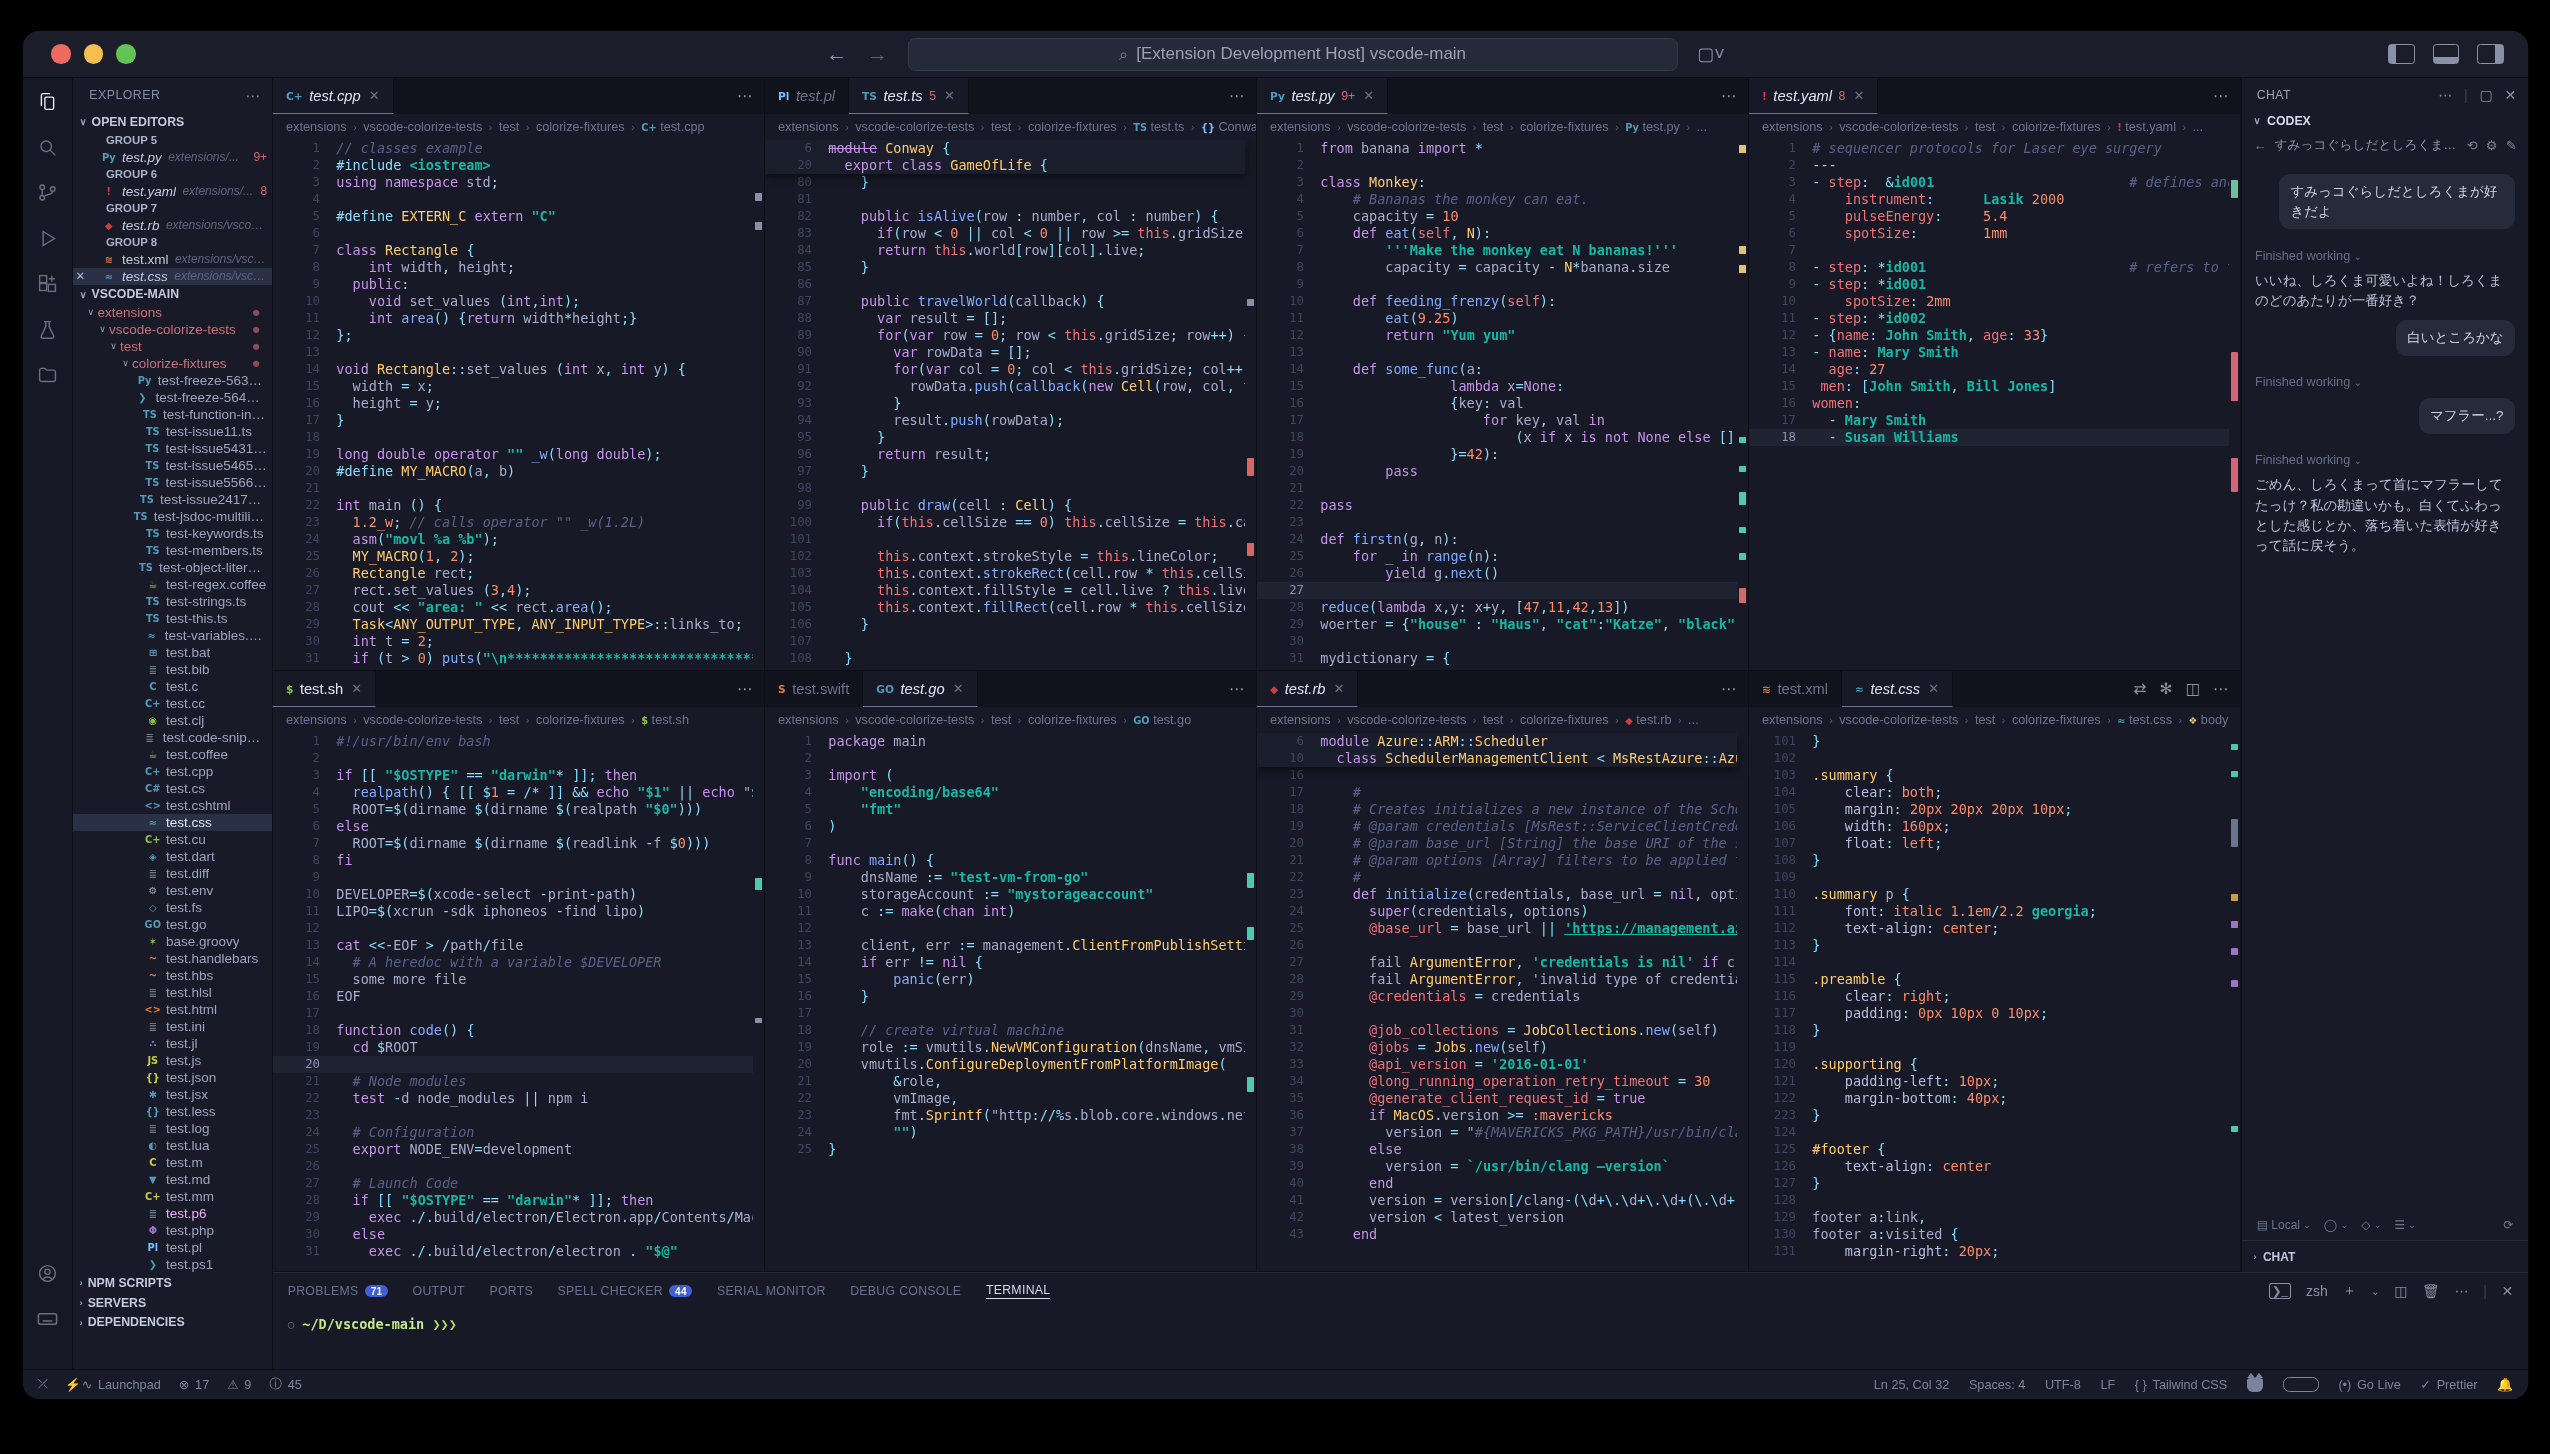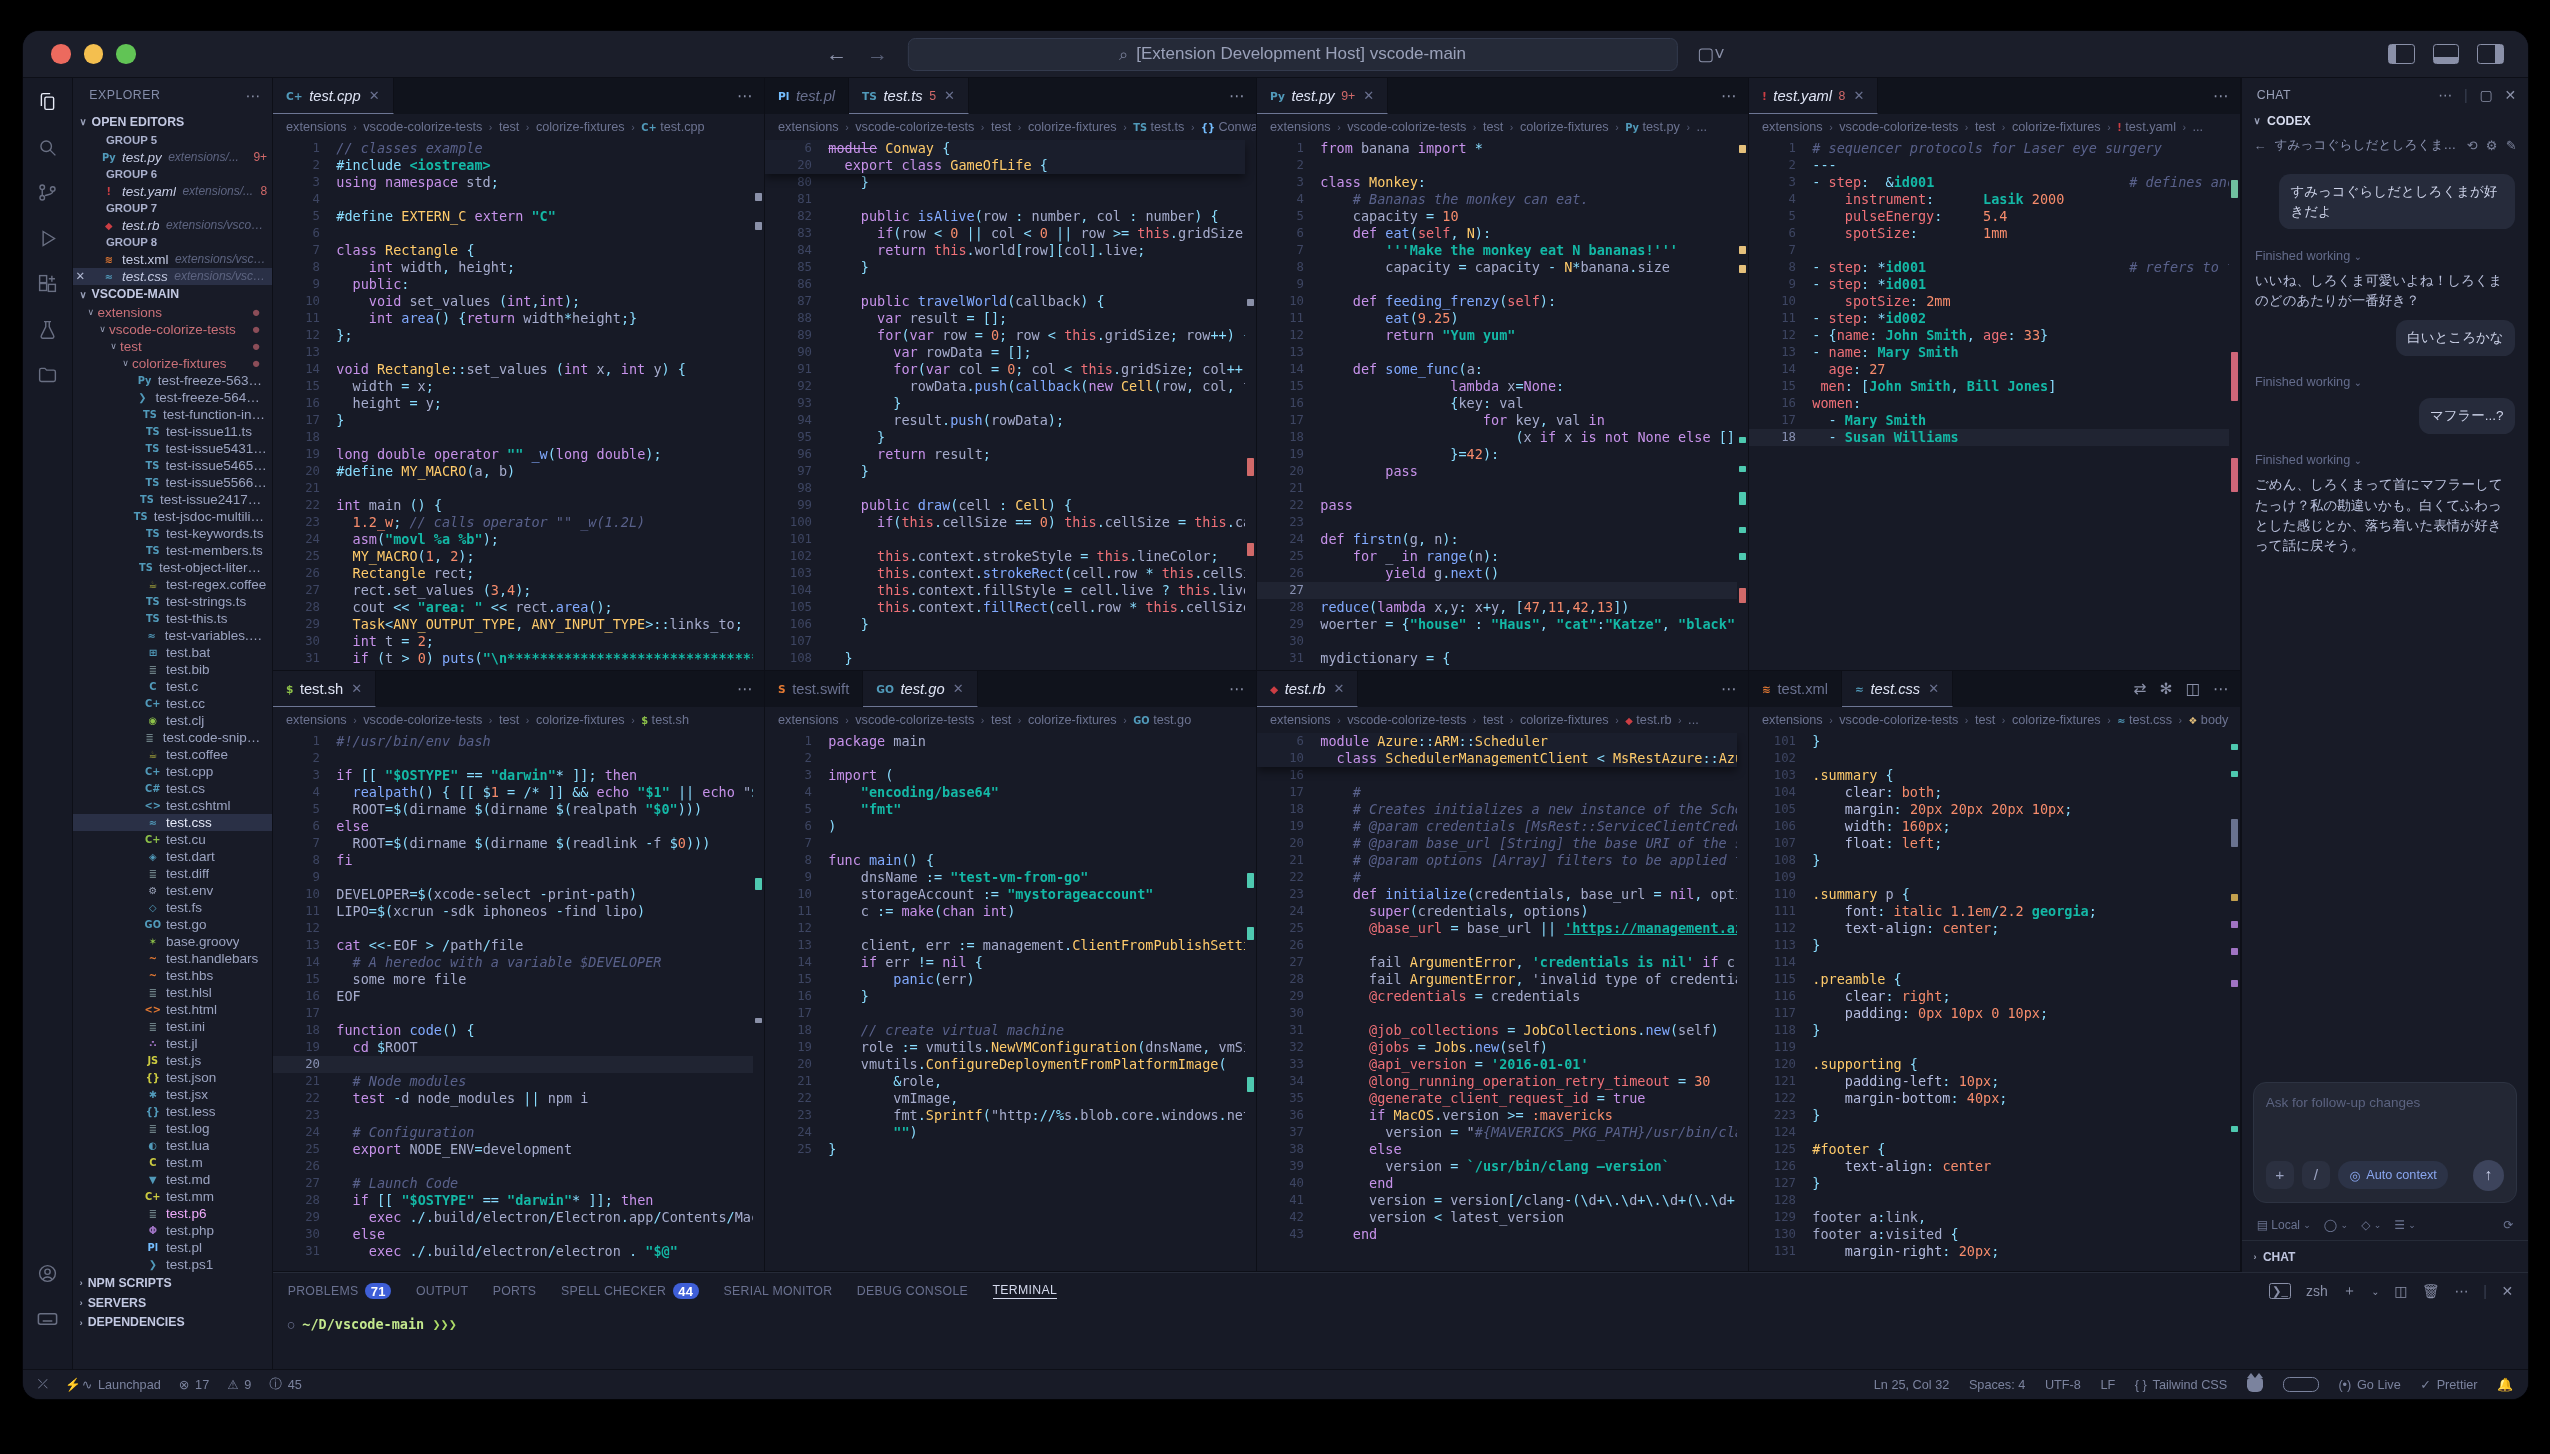--- a/index.html
+++ b/index.html
@@ -84,21 +84,21 @@
   .tk-t{color:#ffcb6b;}
   .tk-o{color:#89ddff;}
   .tk-v{color:#f07178;}
   .tk-p{color:#b4bce0;}
   .tk-strike{text-decoration:line-through;}
   
   .panel{height:96px;flex:none;background:#171a26;border-top:0.8px solid #262b38;display:flex;flex-direction:column;}
   .panel-top{height:36px;display:flex;align-items:center;padding:0 14.7px;flex:none;}
   .ptab{font-size:12.3px;letter-spacing:0.3px;color:#6a7190;margin-right:24.5px;display:flex;align-items:center;gap:6.5px;text-transform:uppercase;}
   .ptab.active{color:#d6dbee;border-bottom:0.8px solid #d6dbee;padding-bottom:1.6px;}
-  .pbadge{background:#3f5fd7;color:#fff;border-radius:8.2px;font-size:13px;padding:0.8px 5.7px;font-weight:700;}
+  .pbadge{background:#3f5fd7;color:#fff;border-radius:8.2px;font-size:10px;padding:0.8px 5.7px;font-weight:700;}
   .panel-actions{margin-left:auto;display:flex;align-items:center;gap:14.7px;color:#8a90a8;font-size:14px;}
   .panel-actions .sepline{color:#3a4052;}
   .term-line{display:flex;align-items:center;gap:8.2px;padding-left:14.7px;font-family:"DejaVu Sans Mono","Liberation Mono",monospace;font-size:13.5px;margin-top:6.5px;}
   .term-line .pr{color:#6a7190;font-size:10.6px;}
   .term-line .path{color:#c3e88d;font-weight:700;}
   .term-line .chevs{color:#addb67;}
   
   .chat{width:286px;flex:none;background:#181b27;border-left:0.8px solid #0d0f17;display:flex;flex-direction:column;font-size:13px;overflow:hidden;}
   .chat-head{height:34px;display:flex;align-items:center;justify-content:space-between;padding:0 11.4px 0 14.7px;color:#9aa1b9;font-size:12.3px;letter-spacing:0.4px;flex:none;}
   .chat-head .hic{display:flex;gap:11.4px;color:#8a90a8;font-size:14px;align-items:center;}
@@ -1150,34 +1150,20 @@
           <div class="chat-msgs" id="chat-msgs">
               <div class="bubble">すみっコぐらしだとしろくまが好きだよ</div>
               <div class="status-line">Finished working <span class="sv">⌄</span></div>
               <div class="amsg">いいね、しろくま可愛いよね！しろくまのどのあたりが一番好き？</div>
               <div class="bubble">白いところかな</div>
               <div class="status-line">Finished working <span class="sv">⌄</span></div>
               <div class="bubble">マフラー...?</div>
               <div class="status-line">Finished working <span class="sv">⌄</span></div>
               <div class="amsg">ごめん、しろくまって首にマフラーしてたっけ？私の勘違いかも。白くてふわっとした感じとか、落ち着いた表情が好きって話に戻そう。</div>
             </div>
-          <div class="chat-input-wrap">
-            <div class="chat-input">
-              <span class="ci-ph">Ask for follow-up changes</span>
-              <div class="ci-row">
-                <span class="ci-btn">+</span>
-                <span class="ci-btn">/</span>
-                <span class="ci-pill">
-                    <span>◎</span>
-                    <span>Auto context</span>
-                  </span>
-                <span class="ci-send">↑</span>
-              </div>
-            </div>
-          </div>
           <div class="model-row">
             <span class="mr">
                 <span>▤</span>
                 <span>Local</span>
                 <span style="font-size:9px">⌄</span>
               </span>
             <span class="mr">
                 <span>◯</span>
                 <span style="font-size:9px">⌄</span>
               </span>

